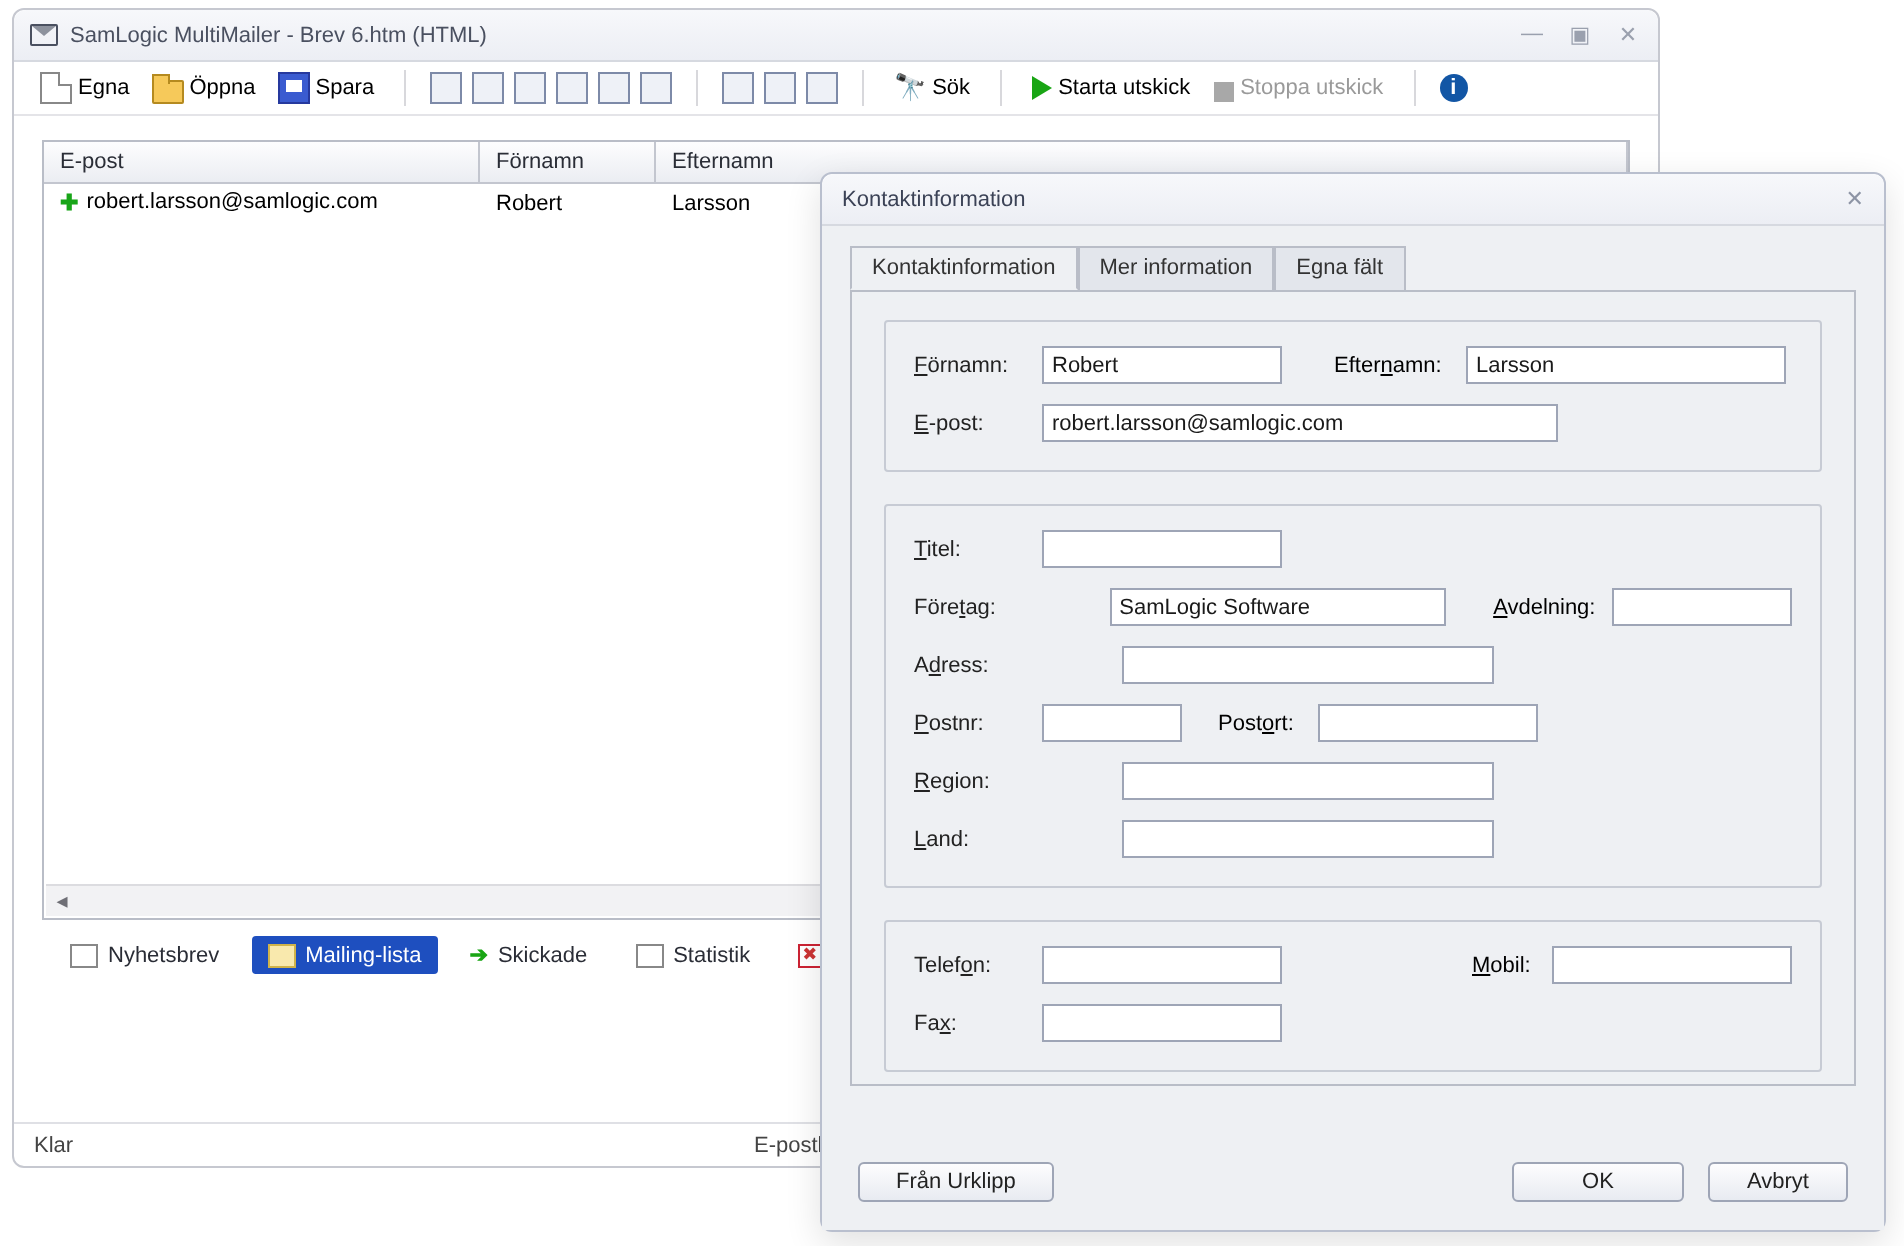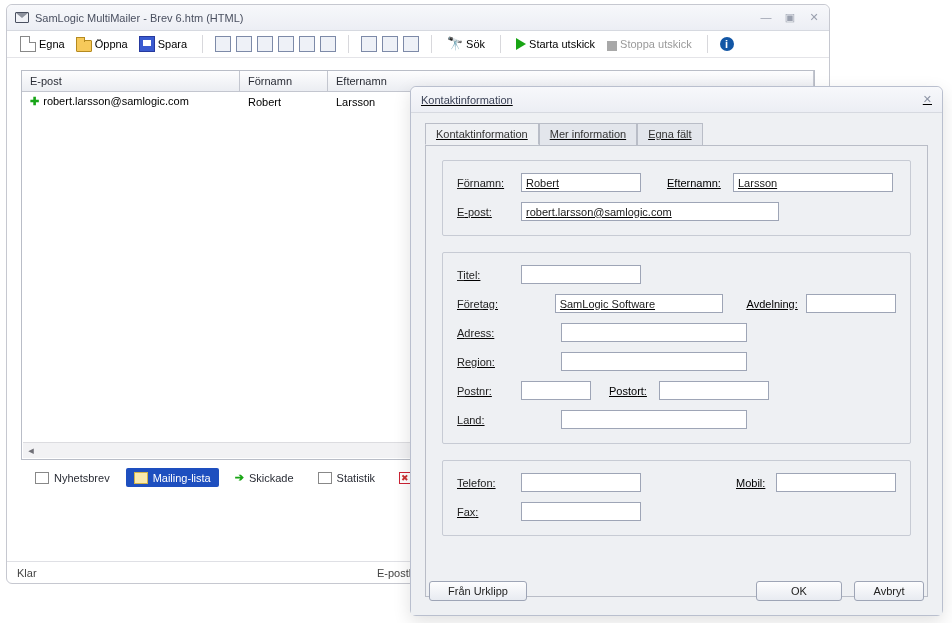--- a/index.html
+++ b/index.html
@@ -49,21 +49,21 @@
   .bt-ic{ width:14px;height:12px; border:1px solid #888; background:#fff;}
   .bt-ic.mail{ border-color:#d0b34a; background:#f9e9ad;}
   .bt-ic.red{ border-color:#c23; background:#fff;}
   .bt-ic.red:after{content:"✖";color:#c33;position:relative;left:1px;top:-2px;font-size:9px;}
   .bt-arrow{color:#19a514;font-weight:bold;}
   .statusbar{ position:absolute;left:0;right:0;bottom:0;height:22px;border-top:1px solid #dfe0e5;display:flex;align-items:center;padding:0 10px;color:#444;}
   .statusbar .s2{position:absolute;left:370px;}
 
   
   .dialog{ position:absolute; left:410px; top:86px; width:533px; height:530px;
-    border:1px solid #b9bfce; border-radius:6px; background:#fff; box-shadow:0 6px 18px rgba(0,0,0,.12);text-decoration:underline;}
+    border:1px solid #b9bfce; border-radius:6px; background:#fff; box-shadow:0 6px 18px rgba(0,0,0,.12);}
   .dlg-title{ height:26px;background:linear-gradient(#f7f8fb,#eceef4);border-bottom:1px solid #d6d9e0;
     border-radius:6px 6px 0 0;display:flex;align-items:center;padding:0 10px;color:#3b4256;}
   .dlg-x{margin-left:auto;color:#8d94a5;}
   .dlg-body{ background:#eef0f3; height:calc(100% - 26px); padding:10px 14px 12px 14px; position:relative;}
   .dlg-tabs{ display:flex; gap:0; margin-bottom:0;}
   .dtab{ padding:4px 10px; border:1px solid #b9bdc7; border-bottom:none; background:#eef0f3; color:#333; position:relative;}
   .dtab.active{ background:#eef0f3; border-bottom:1px solid #eef0f3; z-index:2;}
   .dtab:not(.active){ background:#e3e6ec;}
   .panel{ border:1px solid #b9bdc7; padding:14px 16px 10px 16px; background:#eef0f3;}
   .group{ border:1px solid #c7cbd4; border-radius:2px; padding:12px 14px; margin-bottom:16px; background:#eef0f3;}
@@ -198,21 +198,21 @@
     <span>Kontaktinformation</span>
     <span class="dlg-x">✕</span>
   </div>
   <div class="dlg-body">
     <div class="dlg-tabs">
       <div class="dtab active">Kontaktinformation</div>
       <div class="dtab">Mer information</div>
       <div class="dtab">Egna fält</div>
     </div>
 
-    <div class="panel" style="height:452px;">
+    <div class="panel" style="height:398px;">
 
       <div class="group">
         <div class="row">
           <span class="lab"><u>F</u>örnamn:</span>
           <input class="fld w120" value="Robert" style="">
           <span class="gap"></span>
           <span class="lab2">Efter<u>n</u>amn:</span>
           <input class="fld w160" value="Larsson" style="">
         </div>
         <div class="row" style="margin-bottom:2px;">
@@ -231,30 +231,30 @@
           <input class="fld w186" value="SamLogic Software" style="">
           <span class="gap"></span>
           <span class="lab2"><u>A</u>vdelning:</span>
           <input class="fld w90" value="" style="">
           </div>
         <div class="row">
             <span class="lab">A<u>d</u>ress:</span>
           <input class="fld w186" value="" style="">
           </div>
         <div class="row">
-            <span class="lab"><u>R</u>egion:</span>
-          <input class="fld w186" value="" style="">
-          </div>
-        <div class="row">
             <span class="lab"><u>P</u>ostnr:</span>
           <input class="fld" style="width: 70px;" value="">
           <span style="width:18px;"></span>
           <span style="width:50px;">Post<u>o</u>rt:</span>
           <input class="fld" style="width: 110px;" value="">
           </div>
+        <div class="row">
+            <span class="lab"><u>R</u>egion:</span>
+          <input class="fld w186" value="" style="">
+          </div>
         <div class="row" style="margin-bottom:2px;">
             <span class="lab"><u>L</u>and:</span>
           <input class="fld w186" value="" style="">
           </div>
       </div>
 
       <div class="group" style="margin-bottom:0;">
         <div class="row">
             <span class="lab">Telef<u>o</u>n:</span>
           <input class="fld w120" value="" style="">

